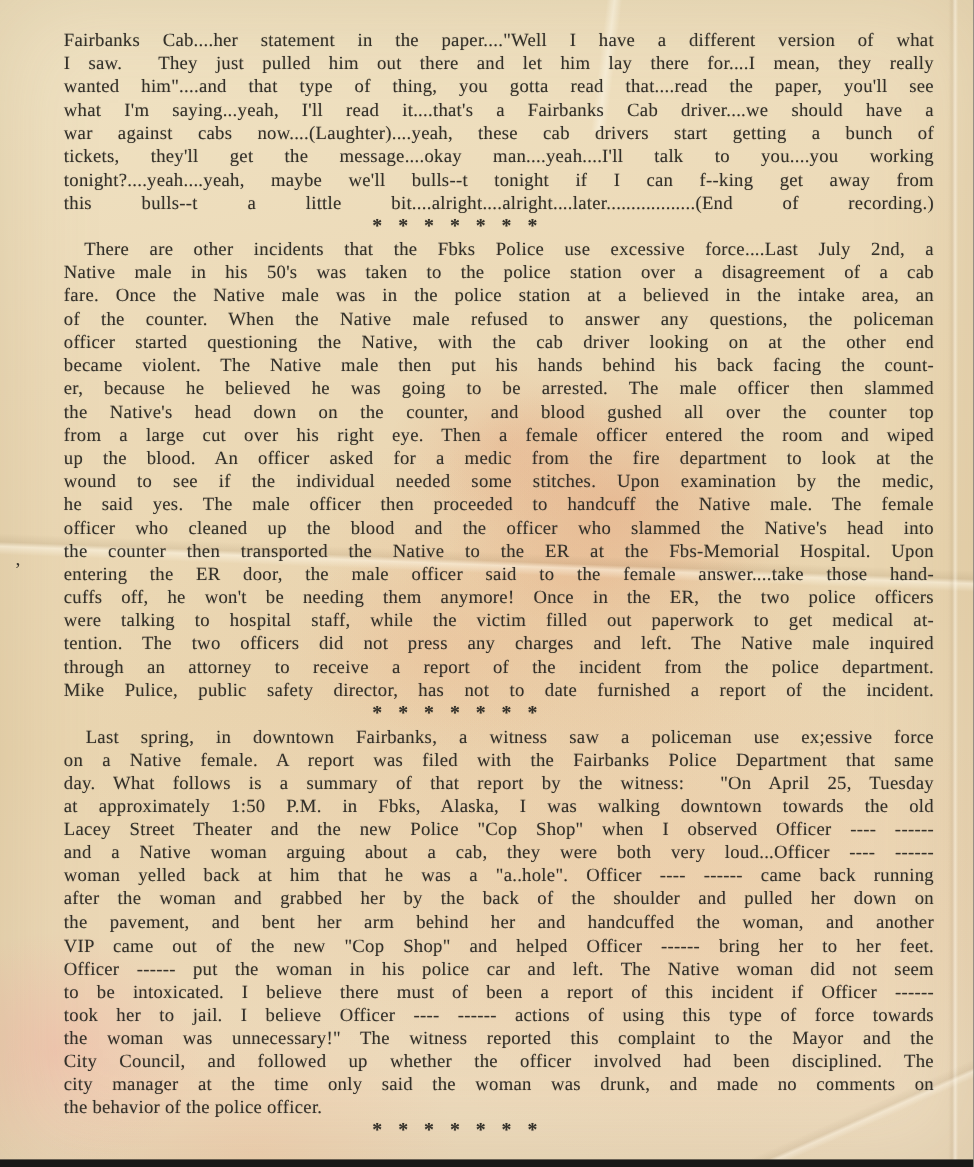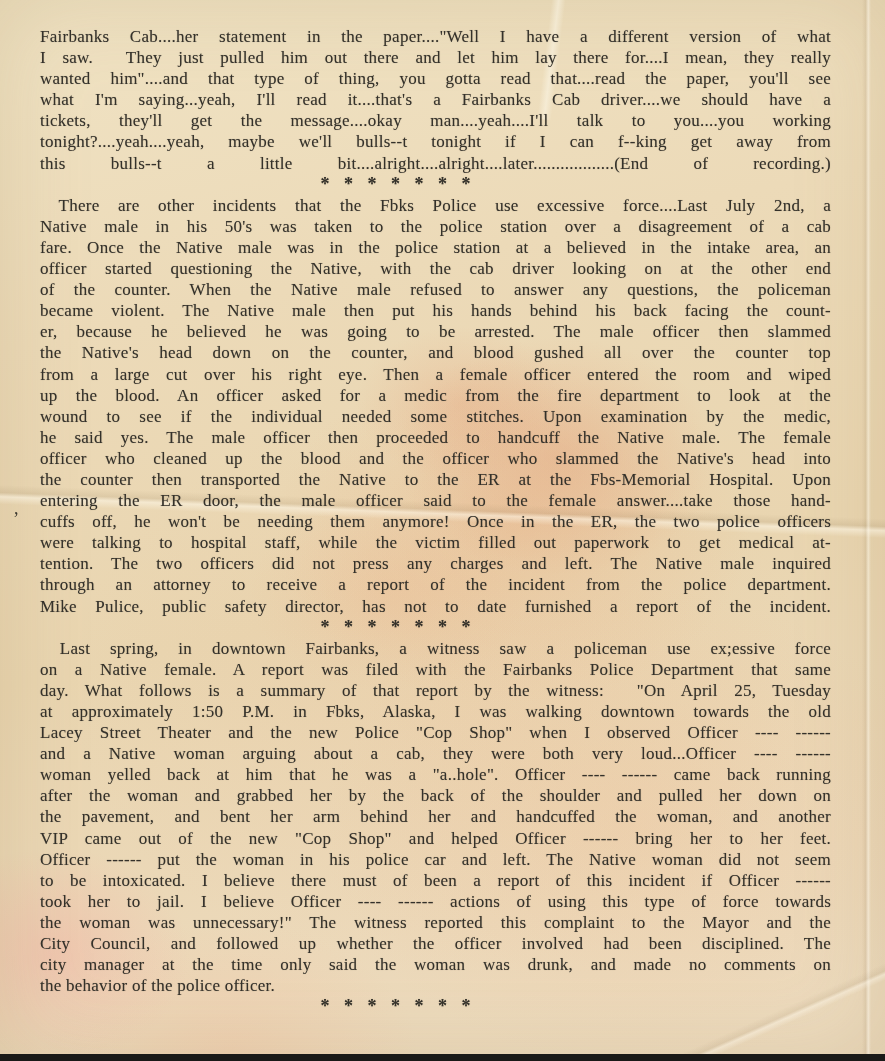--- a/index.html
+++ b/index.html
@@ -16,21 +16,21 @@
       radial-gradient(200px 140px at 44% 56%, rgba(236,180,140,0.25), transparent 70%),
       radial-gradient(190px 150px at 6% 90%,  rgba(244,170,160,0.40), transparent 72%),
       radial-gradient(260px 180px at 26% 99%, rgba(242,188,155,0.30), transparent 72%),
       radial-gradient(420px 320px at 72% 78%, rgba(238,182,138,0.22), transparent 75%),
       radial-gradient(500px 380px at 50% 65%, rgba(235,190,150,0.18), transparent 75%),
       linear-gradient(168deg, #f0e3c4 0%, #ecdab8 28%, #e9d5b0 55%, #ecd9ba 82%, #eddcc0 100%);
     box-shadow: inset 0 0 90px rgba(160,130,80,0.22);
   }
   .col {
     position: absolute;
-    left: 40px;
+    left: 58px;
     top: 26px;
     width: 791px;
   }
   .paragraph { margin: 0; }
   .line {
     font-size: 17px;
     line-height: 21.1px;
     color: #34312a;
     letter-spacing: 0.25px;
     text-align: justify;
@@ -94,31 +94,32 @@
   <div class="crease crease-bottom-right"></div>
 
   <span class="margin-mark">,</span>
 
   <div class="col" id="doc-column">
       <div class="paragraph">
         <div class="line">Fairbanks Cab....her statement in the paper...."Well I have a different version of what</div>
         <div class="line">I saw.&nbsp; They just pulled him out there and let him lay there for....I mean, they really</div>
         <div class="line">wanted him"....and that type of thing, you gotta read that....read the paper, you'll see</div>
         <div class="line">what I'm saying...yeah, I'll read it....that's a Fairbanks Cab driver....we should have a</div>
+        <div class="line">war against cabs now....(Laughter)....yeah, these cab drivers start getting a bunch of</div>
         <div class="line">tickets, they'll get the message....okay man....yeah....I'll talk to you....you working</div>
         <div class="line">tonight?....yeah....yeah, maybe we'll bulls--t tonight if I can f--king get away from</div>
         <div class="line">this bulls--t a little bit....alright....alright....later..................(End of recording.)</div>
       </div>
       <div class="sep">* * * * * * *</div>
       <div class="paragraph">
         <div class="line">&nbsp;There are other incidents that the Fbks Police use excessive force....Last July 2nd, a</div>
         <div class="line">Native male in his 50's was taken to the police station over a disagreement of a cab</div>
         <div class="line">fare. Once the Native male was in the police station at a believed in the intake area, an</div>
+        <div class="line">of the counter. When the Native male refused to answer any questions, the policeman</div>
         <div class="line">officer started questioning the Native, with the cab driver looking on at the other end</div>
-        <div class="line">of the counter. When the Native male refused to answer any questions, the policeman</div>
         <div class="line">became violent. The Native male then put his hands behind his back facing the count-</div>
         <div class="line">er, because he believed he was going to be arrested. The male officer then slammed</div>
         <div class="line">the Native's head down on the counter, and blood gushed all over the counter top</div>
         <div class="line">from a large cut over his right eye. Then a female officer entered the room and wiped</div>
         <div class="line">up the blood. An officer asked for a medic from the fire department to look at the</div>
         <div class="line">wound to see if the individual needed some stitches. Upon examination by the medic,</div>
         <div class="line">he said yes. The male officer then proceeded to handcuff the Native male. The female</div>
         <div class="line">officer who cleaned up the blood and the officer who slammed the Native's head into</div>
         <div class="line">the counter then transported the Native to the ER at the Fbs-Memorial Hospital. Upon</div>
         <div class="line">entering the ER door, the male officer said to the female answer....take those hand-</div>

